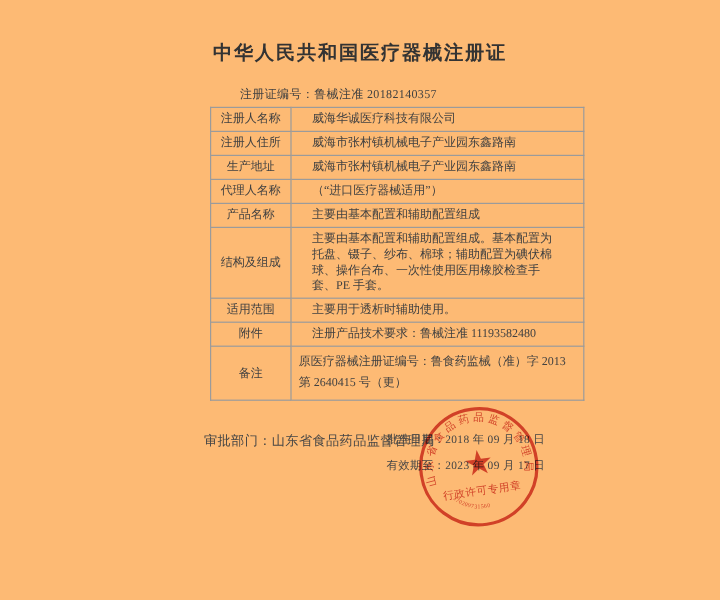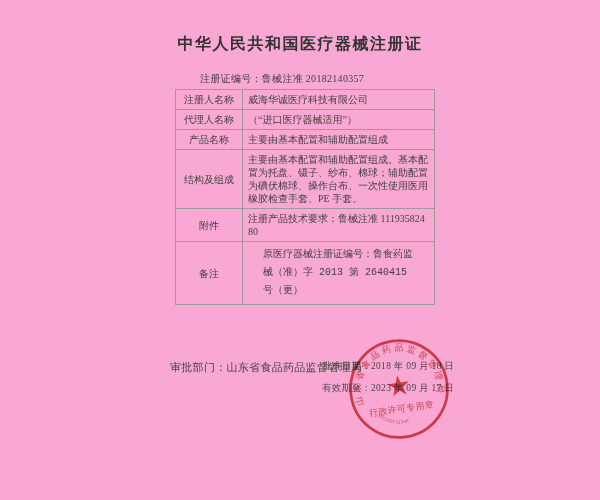--- a/index.html
+++ b/index.html
@@ -1,52 +1,52 @@
 <!DOCTYPE html>
 <html><head>
 <meta charset="utf-8">
 <style>
   html,body{margin:0;padding:0;background:#ffffff;}
   .page{
     position:relative;
     width:600px;height:500px;
-    background:#f9a8d4;
+    background:#fdba74;
     font-family:"Liberation Serif","DejaVu Serif",serif;
     color:#3f3f3f;
     overflow:hidden;
   }
   .title{
     position:absolute;top:34px;left:0;width:600px;
     text-align:center;
     font-size:16px;font-weight:600;letter-spacing:1.5px;
     color:#333;
   }
   .cert-no{
     position:absolute;top:72px;left:172px;
     font-size:10px;color:#414141;letter-spacing:.3px;margin-left:28px;
   }
   .cert-table{
     position:absolute;top:89px;left:175px;
-    width:260px;
+    width:312px;
     border-collapse:collapse;
     table-layout:fixed;
     font-size:10px;color:#414141;
   }
   .cert-table td{
     border:1px solid #9b9b9b;
-    padding:3px 5px;
+    padding:3px 17px;
     line-height:1.3;
     vertical-align:middle;
   }
   .cert-table td.lbl{
     width:62px;
     text-align:center;
     padding:3px 2px;
   }
-  .cert-table tr.remark td.val{line-height:1.8;padding:4px 20px;font-family:Liberation Mono, monospace;}
+  .cert-table tr.remark td.val{line-height:1.8;padding:4px 6px;}
   .cert-table td.val{word-break:break-all;}
   .footer-dept{
     position:absolute;top:360px;left:170px;
     font-size:11px;color:#454545;letter-spacing:.3px;
   }
   .footer-date1{
     position:absolute;top:360px;left:322px;
     font-size:9.5px;color:#454545;letter-spacing:.3px;
   }
   .footer-date2{
@@ -72,30 +72,42 @@
 
   <div class="cert-no"><span>注册证编号：</span><span>鲁械注准 20182140357</span></div>
 
   <table class="cert-table">
     <tbody>
       <tr>
         <td class="lbl">注册人名称</td>
         <td class="val">威海华诚医疗科技有限公司</td>
       </tr>
       <tr>
+        <td class="lbl">注册人住所</td>
+        <td class="val">威海市张村镇机械电子产业园东鑫路南</td>
+      </tr>
+      <tr>
+        <td class="lbl">生产地址</td>
+        <td class="val">威海市张村镇机械电子产业园东鑫路南</td>
+      </tr>
+      <tr>
         <td class="lbl">代理人名称</td>
         <td class="val">（“进口医疗器械适用”）</td>
       </tr>
       <tr>
         <td class="lbl">产品名称</td>
         <td class="val">主要由基本配置和辅助配置组成</td>
       </tr>
       <tr>
         <td class="lbl">结构及组成</td>
         <td class="val">主要由基本配置和辅助配置组成。基本配置为托盘、镊子、纱布、棉球；辅助配置为碘伏棉球、操作台布、一次性使用医用橡胶检查手套、PE 手套。</td>
+      </tr>
+      <tr>
+        <td class="lbl">适用范围</td>
+        <td class="val">主要用于透析时辅助使用。</td>
       </tr>
       <tr>
         <td class="lbl">附件</td>
         <td class="val">注册产品技术要求：鲁械注准 11193582480</td>
       </tr>
       <tr class="remark">
         <td class="lbl">备注</td>
         <td class="val">原医疗器械注册证编号：鲁食药监械（准）字 2013 第 2640415 号（更）</td>
       </tr>
     </tbody>

